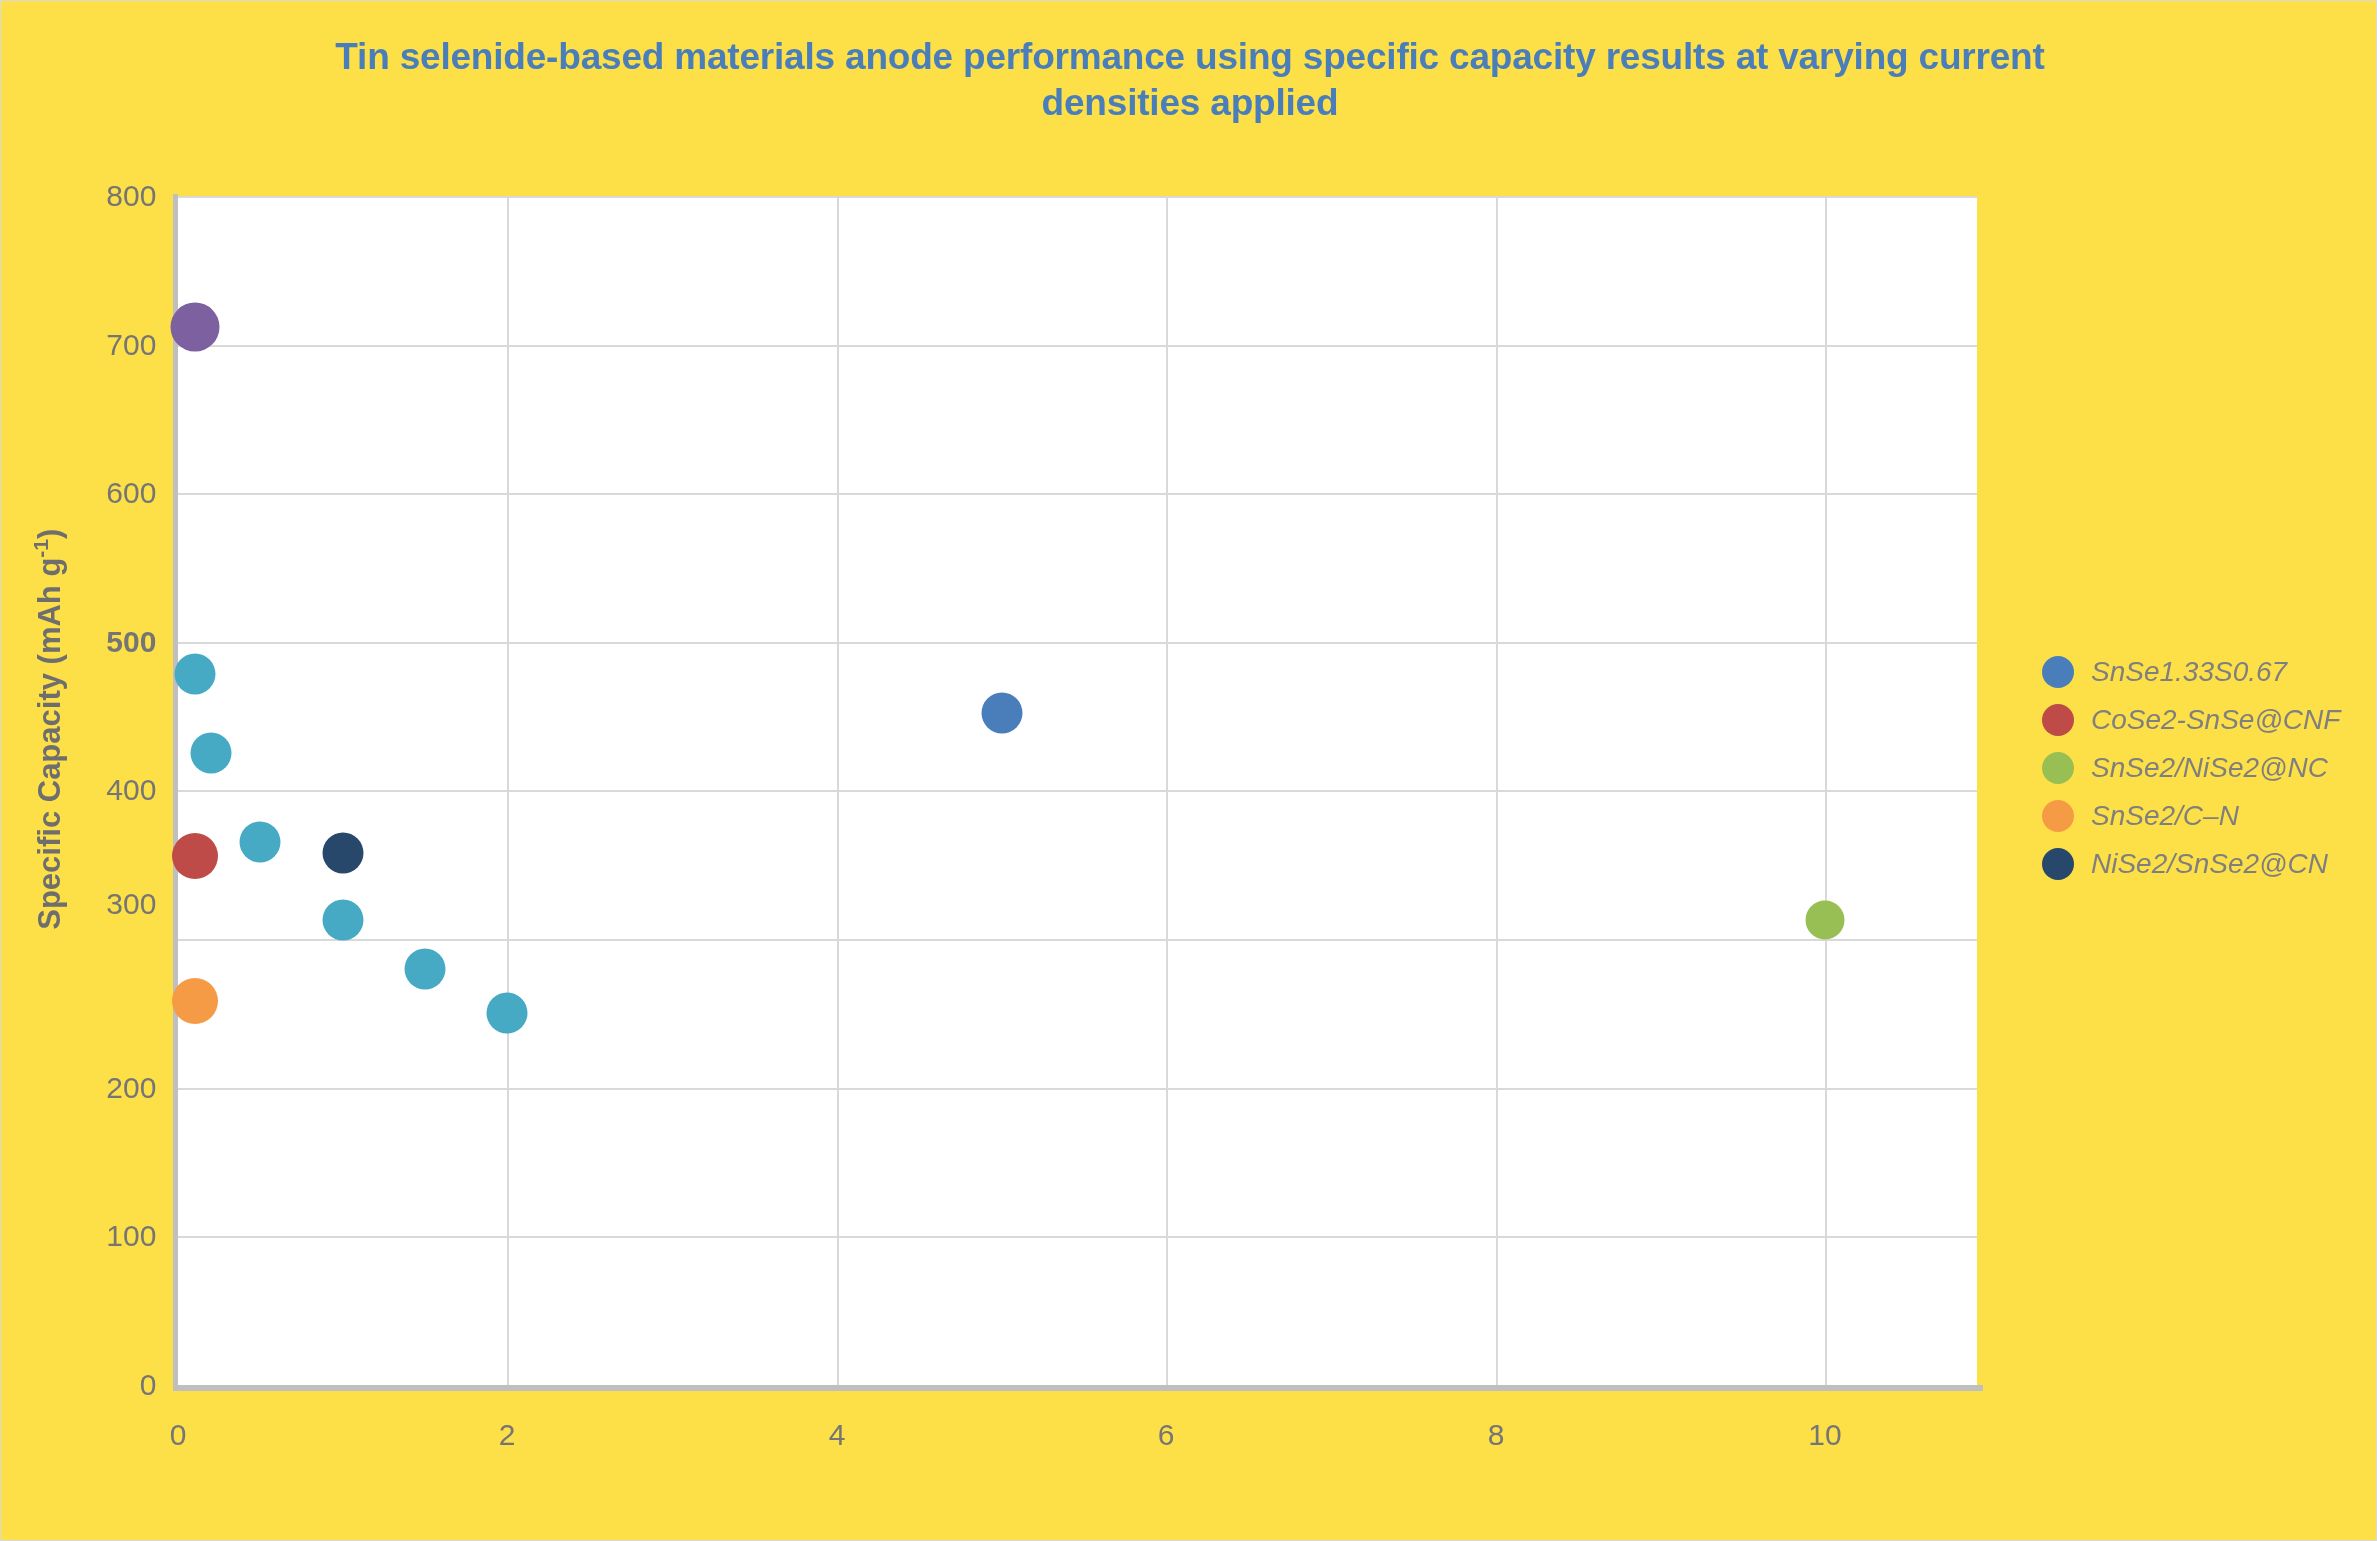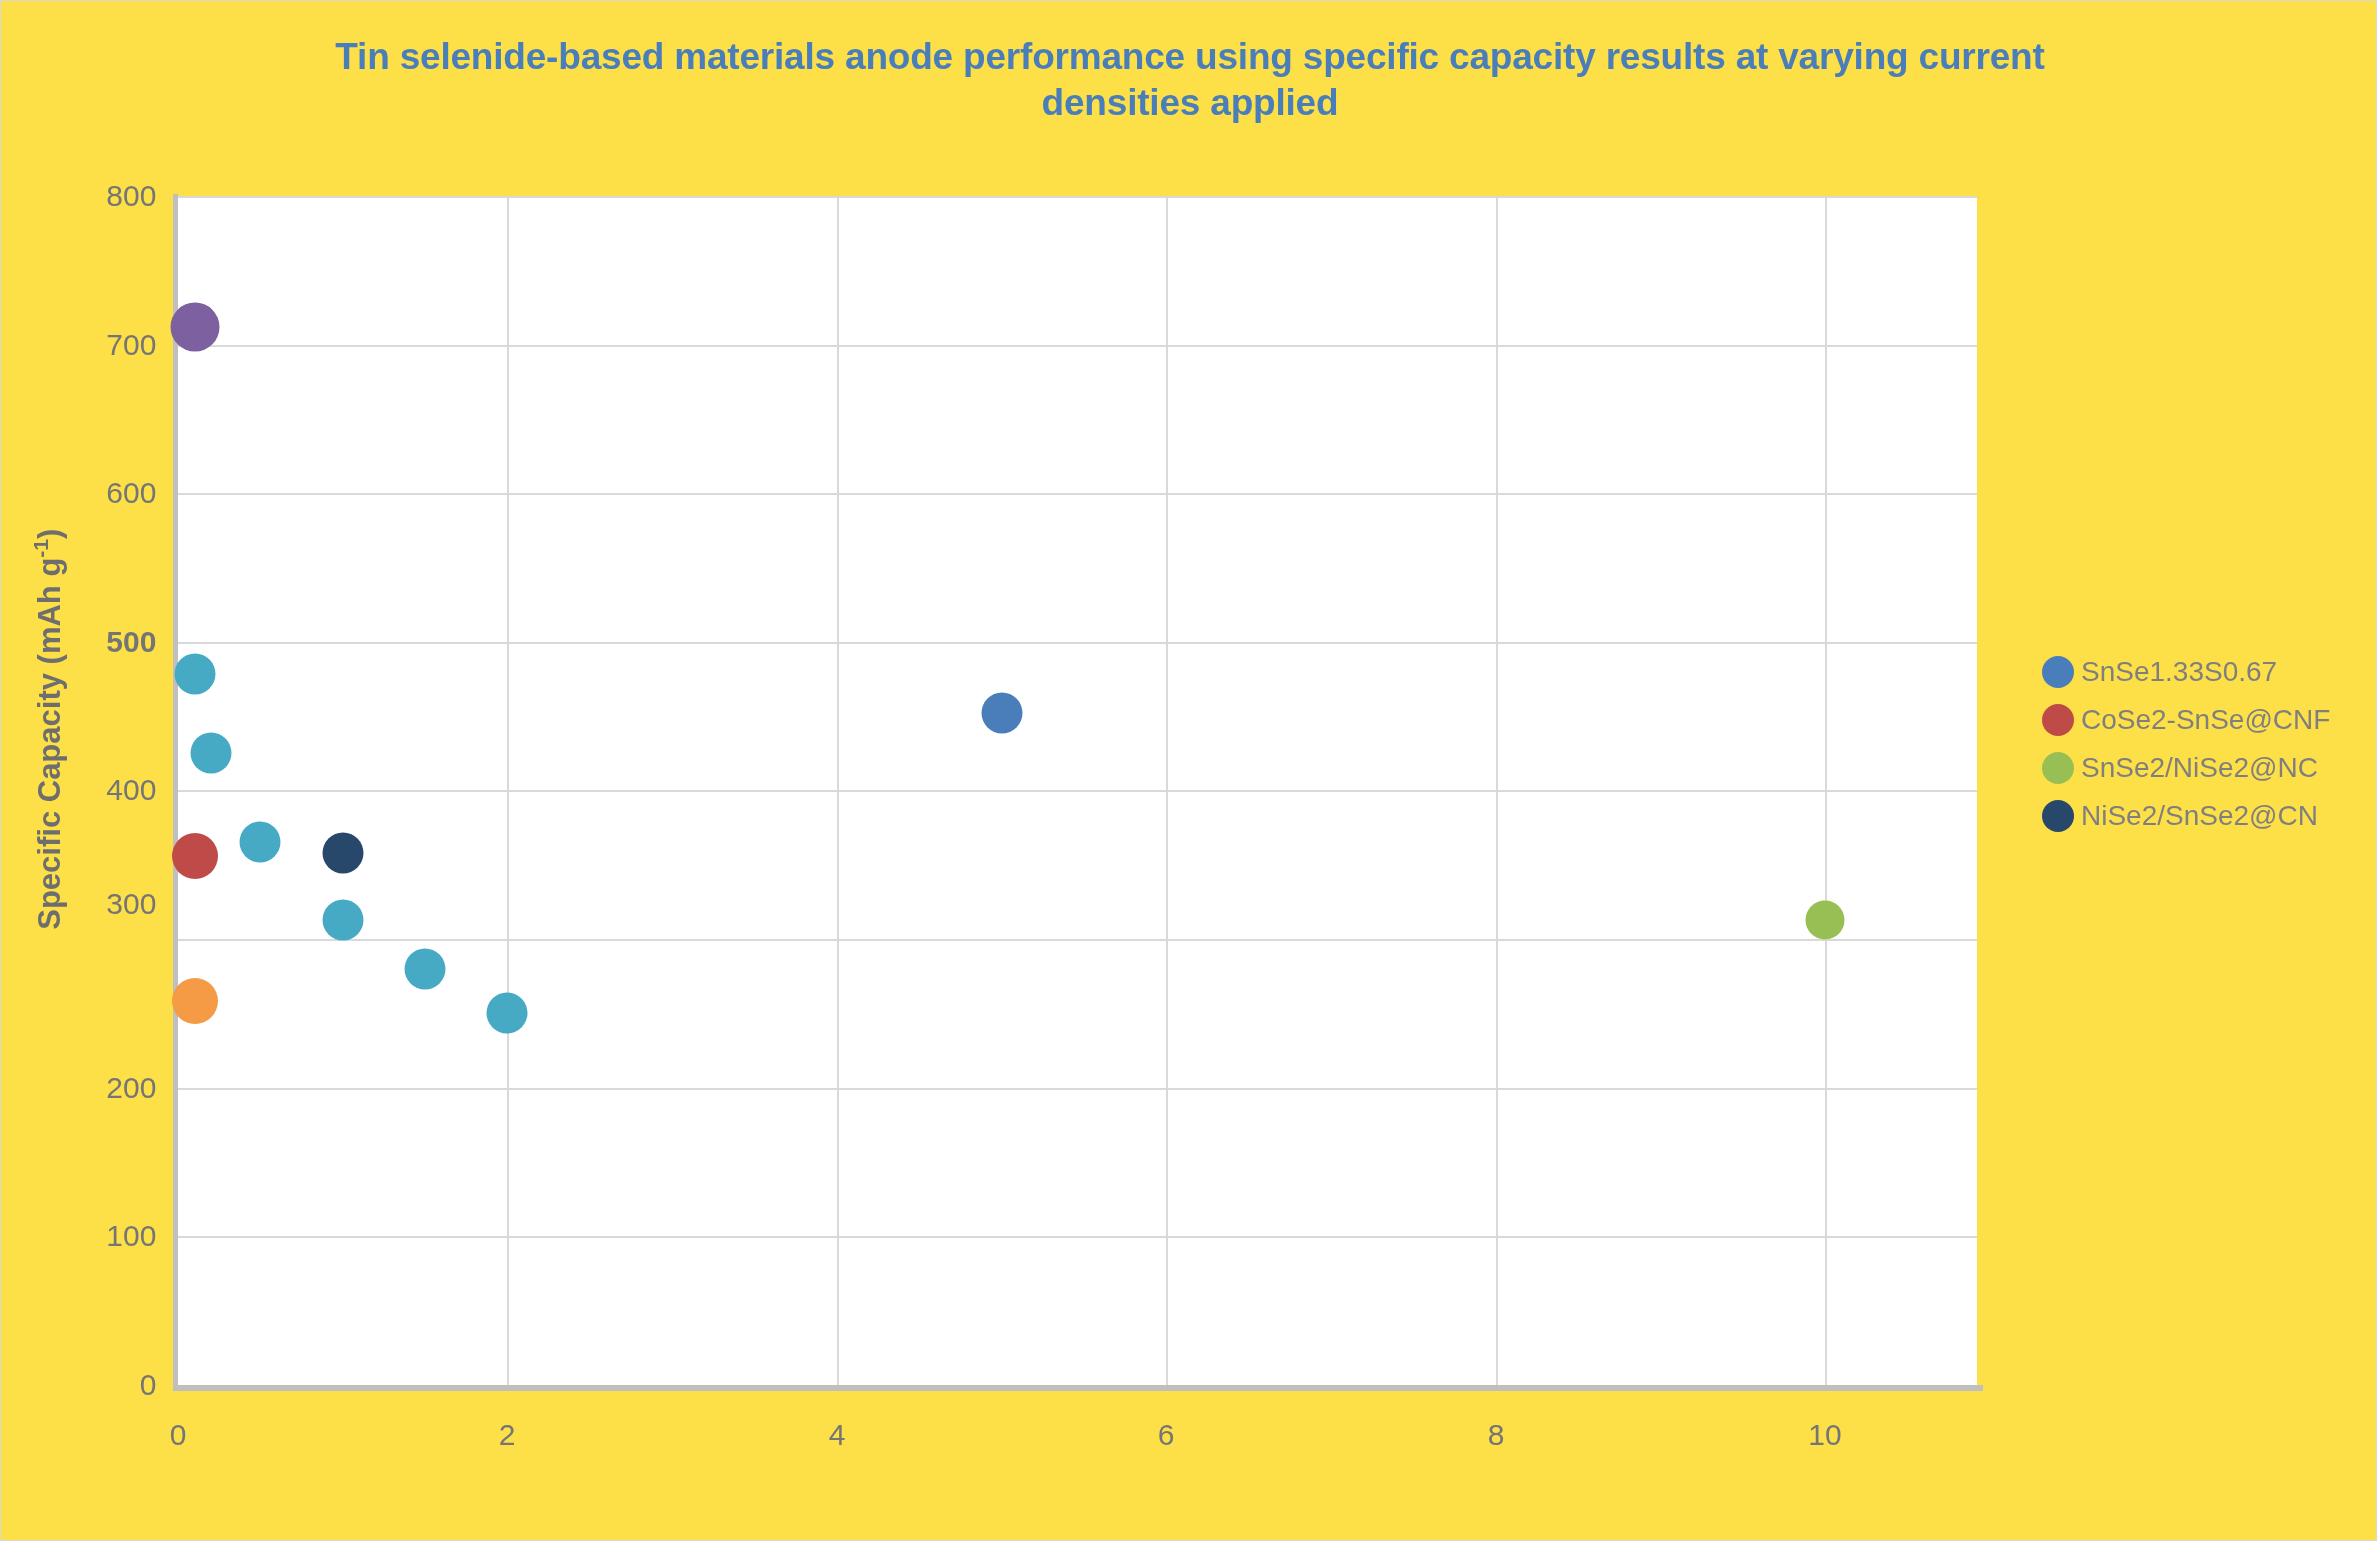--- a/index.html
+++ b/index.html
@@ -157,24 +157,25 @@
     height: 48px;
     white-space: nowrap;
   }
   .legend-swatch {
     width: 32px;
     height: 32px;
     border-radius: 50%;
     flex: 0 0 auto;
   }
   .legend-label {
-    margin-left: 7px;
+    margin-left: 17px;
     color: #7f7f7f;
     font-size: 28px;
     line-height: 1;
+    font-style: italic;
   }
 </style>
 </head>
 <body>
 
 <div id="page">
 
   <div id="chart-title">
     <span>Tin selenide-based materials anode performance using specific capacity results at varying</span>
     <span>current densities applied</span>
@@ -248,19 +249,23 @@
       </div>
       <div class="legend-row">
         <span class="legend-swatch" style="background: rgb(190, 75, 72);"></span>
         <span class="legend-label">CoSe2-SnSe@CNF</span>
       </div>
       <div class="legend-row">
         <span class="legend-swatch" style="background: rgb(152, 191, 84);"></span>
         <span class="legend-label">SnSe2/NiSe2@NC</span>
       </div>
       <div class="legend-row">
+        <span class="legend-swatch" style="background: rgb(245, 155, 69);"></span>
+        <span class="legend-label">SnSe2/C–N</span>
+      </div>
+      <div class="legend-row">
         <span class="legend-swatch" style="background: rgb(39, 71, 107);"></span>
         <span class="legend-label">NiSe2/SnSe2@CN</span>
       </div>
     </div>
 
 </div>
 
 
 </body></html>

